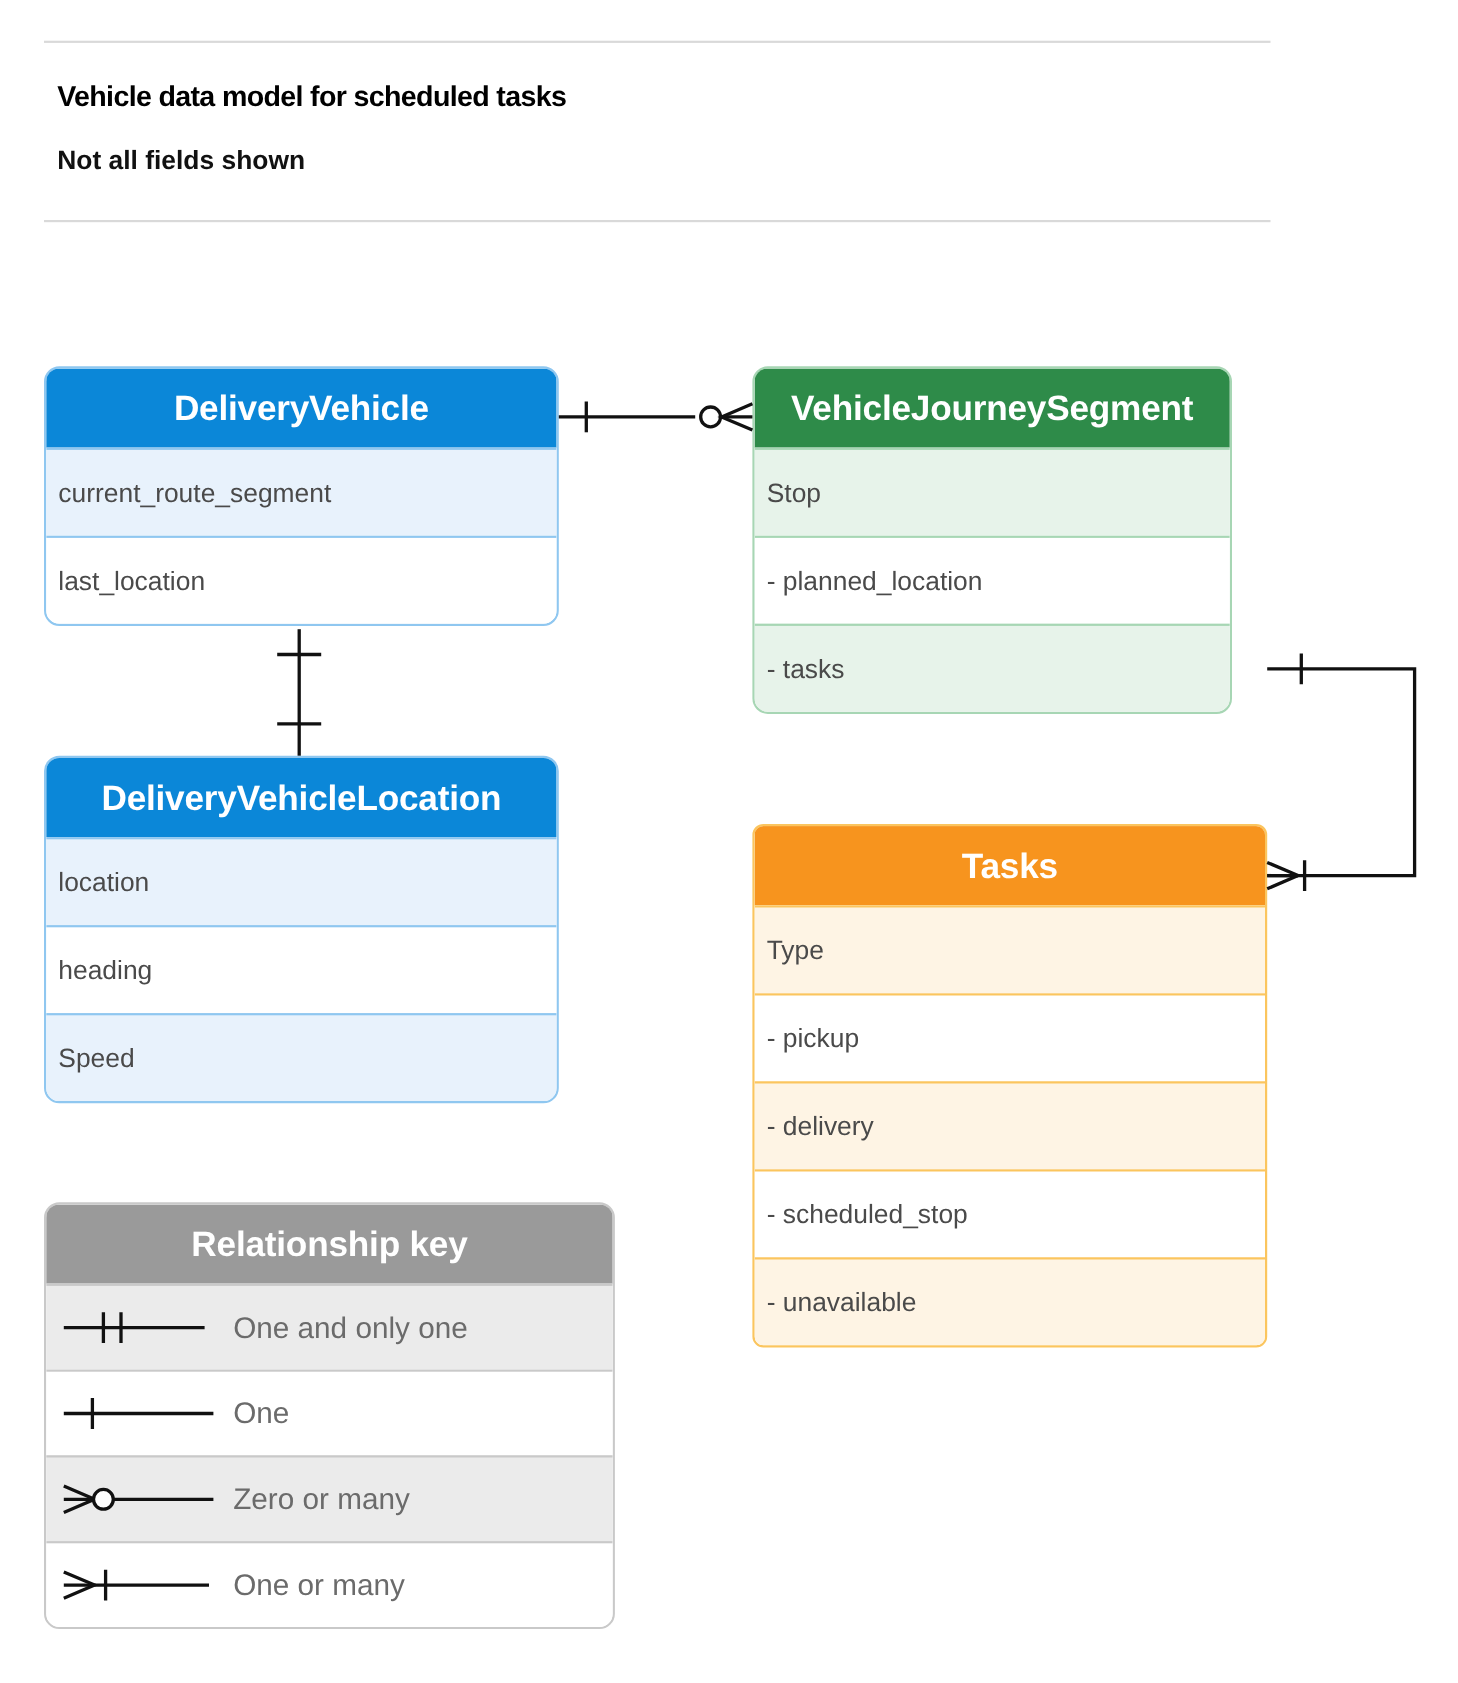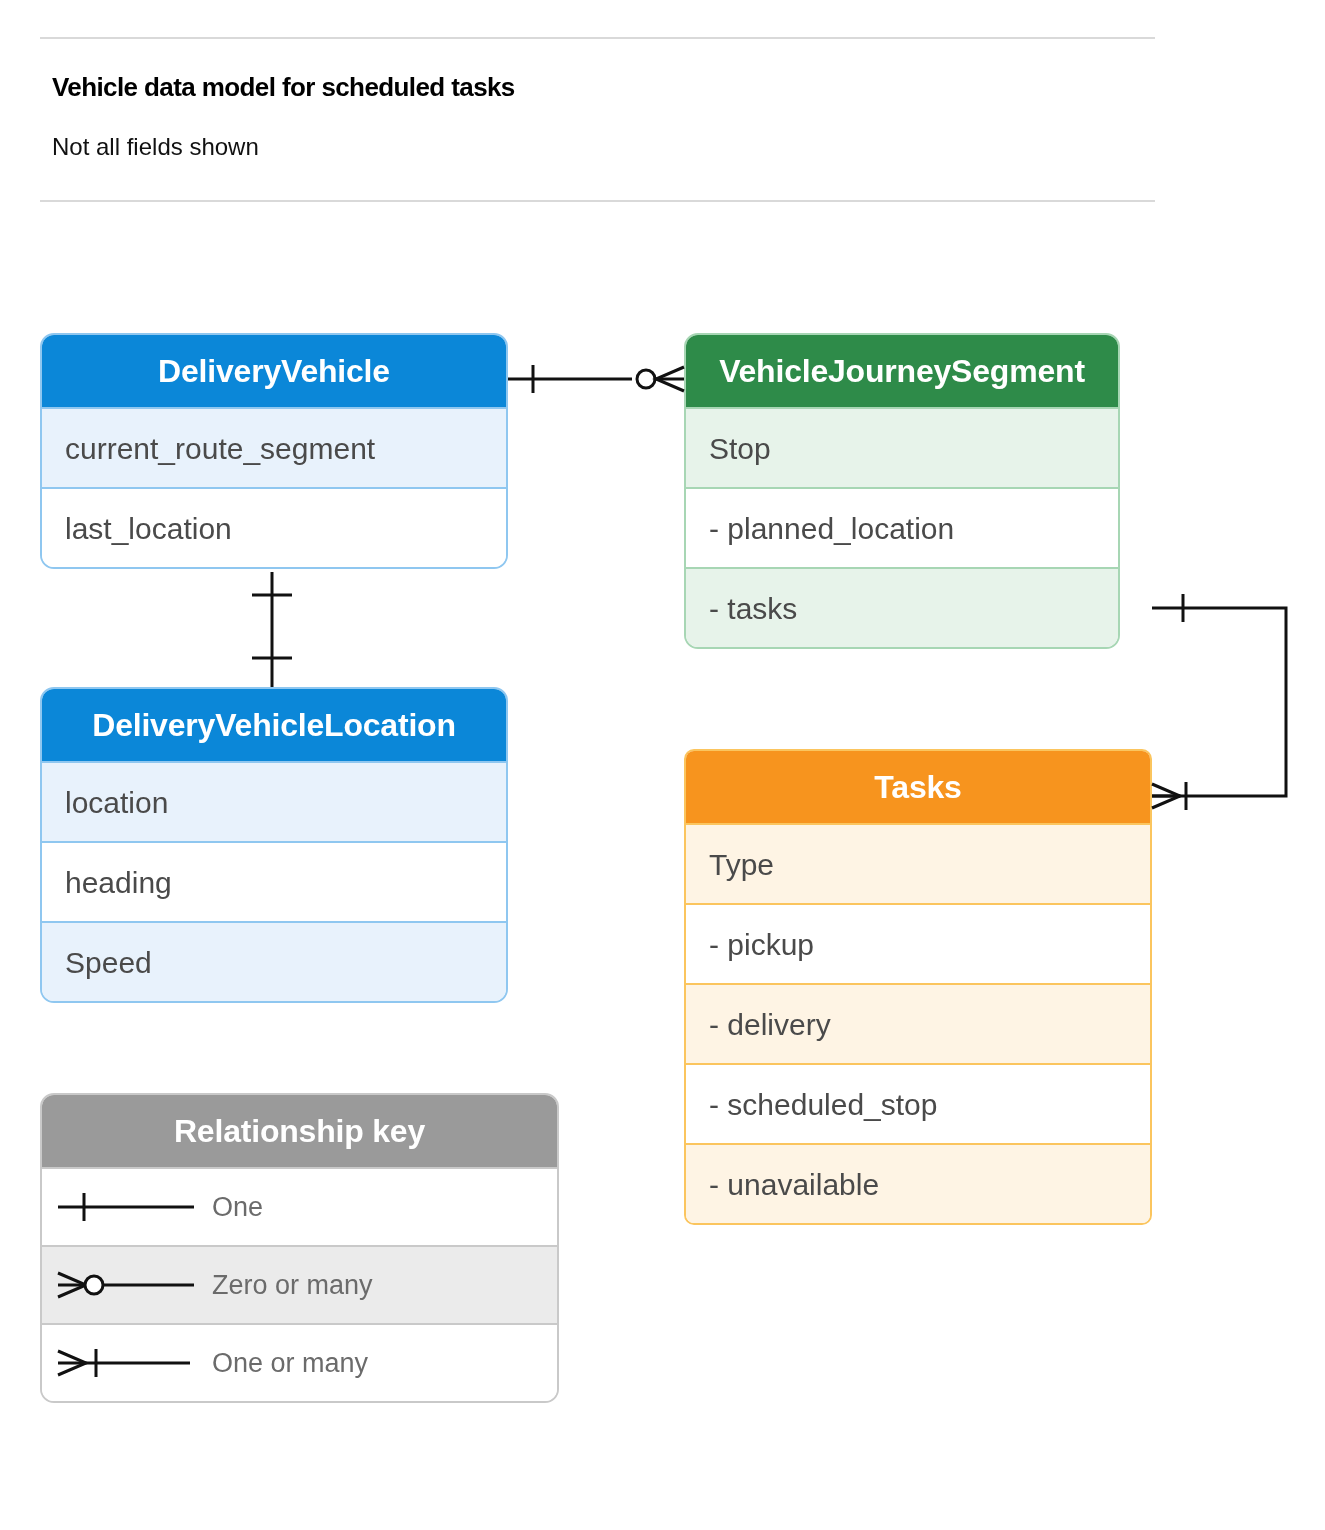--- a/index.html
+++ b/index.html
@@ -34,21 +34,21 @@
     font-weight: 700;
     letter-spacing: -0.6px;
     color: #000000;
     white-space: nowrap;
   }
   #page-subtitle {
     position: absolute;
     left: 52px;
     top: 133px;
     font-size: 24px;
-    font-weight: 400;
+    font-weight: 700;
     color: #111111;
     white-space: nowrap;
   }
 
   
   .entity {
     position: absolute;
     box-sizing: border-box;
     border-radius: 14px;
     overflow: hidden;
@@ -60,22 +60,22 @@
     color: #ffffff;
     font-size: 32px;
     font-weight: 700;
     letter-spacing: -0.2px;
     white-space: nowrap;
   }
   .entity .row {
     height: 80px;
     line-height: 80px;
     box-sizing: border-box;
-    padding-left: 23px;
-    font-size: 30px;
+    padding-left: 11px;
+    font-size: 24px;
     color: #4a4a4a;
     white-space: nowrap;
     font-weight: 400;
   }
 
   
   .e-blue { border: 2px solid #8fc7f0; }
   .e-blue .hdr { background: #0b87d8; }
   .e-blue .row { border-top: 2px solid #8fc7f0; background: #ffffff; }
   .e-blue .row.alt { background: #e8f2fc; }
@@ -179,20 +179,30 @@
   <div class="row alt">Type</div>
   <div class="row">-  pickup</div>
   <div class="row alt">-  delivery</div>
   <div class="row">-  scheduled_stop</div>
   <div class="row alt">-  unavailable</div>
 </div>
 
 <div class="entity e-gray" id="ent-relationship-key">
   <div class="hdr">Relationship key</div>
 
+  <div class="krow alt">
+    <div class="ksym">
+      <svg width="140" height="40" viewBox="0 0 140 40">
+        <line x1="2" y1="20" x2="130" y2="20" stroke="#111" stroke-width="3"></line>
+        <line x1="38" y1="6" x2="38" y2="34" stroke="#111" stroke-width="3"></line>
+        <line x1="54" y1="6" x2="54" y2="34" stroke="#111" stroke-width="3"></line>
+      </svg>
+    </div>
+    <div class="klabel">One and only one</div>
+  </div>
 
   <div class="krow">
     <div class="ksym">
       <svg width="140" height="40" viewBox="0 0 140 40">
         <line x1="2" y1="20" x2="138" y2="20" stroke="#111" stroke-width="3"></line>
         <line x1="28" y1="6" x2="28" y2="34" stroke="#111" stroke-width="3"></line>
       </svg>
     </div>
     <div class="klabel">One</div>
   </div>

